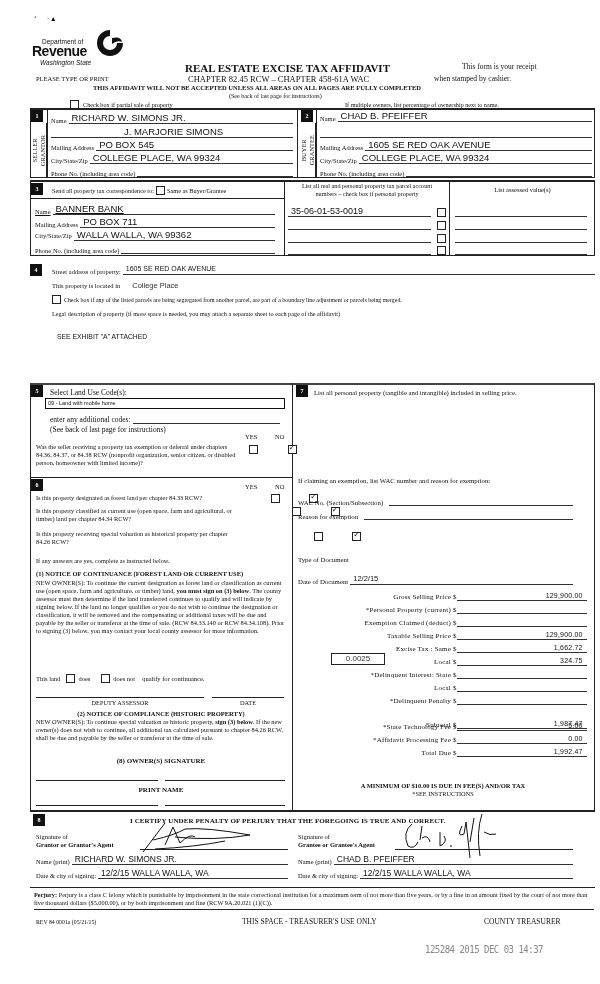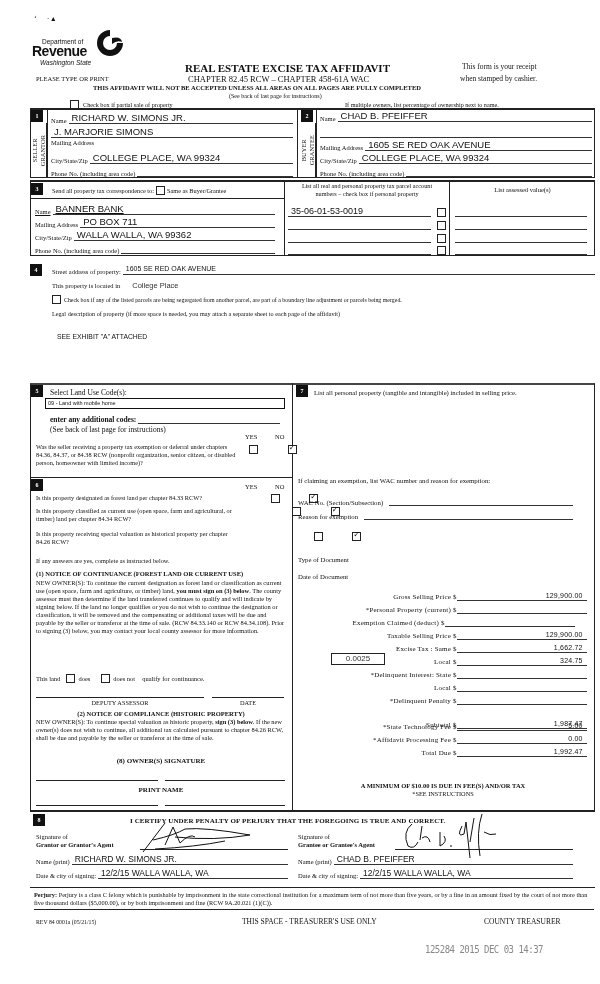--- a/index.html
+++ b/index.html
@@ -37,21 +37,21 @@
   <svg class="abs" style="left:63px;top:0px;" width="30" height="30" viewBox="0 0 30 30">
     <path d="M15 2 A13 13 0 1 0 28 15 L22 15 A7 7 0 1 1 15 8 Z" fill="#111"></path>
     <path d="M17 10 Q26 8 27 14 Q22 12 17 16 Z" fill="#111"></path>
   </svg>
 </div>
 
 <div class="abs" style="left:185px;top:62px;font-size:11px;font-weight:bold;">REAL ESTATE EXCISE TAX AFFIDAVIT</div>
 <div class="abs" style="left:462px;top:62px;font-size:7.5px;">This form is your receipt</div>
 <div class="abs" style="left:36px;top:75px;font-size:6.5px;">PLEASE TYPE OR PRINT</div>
 <div class="abs" style="left:188px;top:74px;font-size:8.5px;">CHAPTER 82.45 RCW – CHAPTER 458-61A WAC</div>
-<div class="abs" style="left:460px;top:74px;font-size:7.5px;">when stamped by cashier.</div>
+<div class="abs" style="left:434px;top:74px;font-size:7.5px;">when stamped by cashier.</div>
 <div class="abs" style="left:93px;top:84px;font-size:6.5px;font-weight:bold;">THIS AFFIDAVIT WILL NOT BE ACCEPTED UNLESS ALL AREAS ON ALL PAGES ARE FULLY COMPLETED</div>
 <div class="abs" style="left:229px;top:93px;font-size:6px;">(See back of last page for instructions)</div>
 
 <div class="abs" style="left:70px;top:100px;font-size:6.2px;display:flex;align-items:center;gap:4px;">
   <span class="cb"></span>
   <span class="line">Check box if partial sale of property</span>
 </div>
 <div class="abs line" style="left:345px;top:101px;font-size:6.2px;">If multiple owners, list percentage of ownership next to name.</div>
 
 
@@ -63,24 +63,25 @@
 <div class="abs" style="left:31px;top:123px;width:16px;height:55px;border-right:1px solid #222;display:flex;justify-content:center;align-items:center;">
   <div class="vert"><span>SELLER</span><br><span>GRANTOR</span></div>
 </div>
 <div class="abs" style="left:47px;top:110px;width:1px;height:68px;background:#222;"></div>
 
 <div class="row" style="left:51px;top:112px;width:242px;">
   <span class="lbl">Name</span>
   <span class="val fill">RICHARD W. SIMONS JR.</span>
 </div>
 <div class="row" style="left:51px;top:126px;width:242px;">
-  <span class="val fill" style="margin-left:0;">J. MARJORIE SIMONS</span>
+  <span class="val fill" style="margin-left:0;text-align:center;">J. MARJORIE SIMONS</span>
 </div>
 <div class="row" style="left:51px;top:139px;width:242px;">
   <span class="lbl">Mailing Address</span>
+  <span class="val fill">PO BOX 545</span>
 </div>
 <div class="row" style="left:51px;top:152px;width:242px;">
   <span class="lbl">City/State/Zip</span>
   <span class="val fill">COLLEGE PLACE, WA  99324</span>
 </div>
 <div class="row" style="left:51px;top:165px;width:242px;">
   <span class="lbl">Phone No. (including area code)</span>
   <span class="val fill"></span>
 </div>
 
@@ -125,21 +126,21 @@
 <div class="abs" style="left:30px;top:198px;width:254px;height:1px;background:#222;"></div>
 
 <div class="row" style="left:35px;top:203px;width:240px;text-decoration:underline;">
   <span class="lbl">Name</span>
   <span class="val fill">BANNER BANK</span>
 </div>
 <div class="row" style="left:35px;top:216px;width:240px;">
   <span class="lbl">Mailing Address</span>
   <span class="val fill">PO BOX 711</span>
 </div>
-<div class="row" style="left:35px;top:229px;width:240px;">
+<div class="row" style="left:35px;top:229px;width:240px;align-items:center;">
   <span class="lbl">City/State/Zip</span>
   <span class="val fill">WALLA WALLA, WA  99362</span>
 </div>
 <div class="row" style="left:35px;top:242px;width:240px;">
   <span class="lbl">Phone No. (including area code)</span>
   <span class="val fill"></span>
 </div>
 
 <div class="abs" style="left:285px;top:182px;width:164px;text-align:center;font-size:6.2px;line-height:8px;">
   <div>List all real and personal property tax parcel account</div>
@@ -190,21 +191,21 @@
 
 
 <div class="abs" style="left:30px;top:383px;width:565px;height:427px;border:1px solid #222;border-top:2px solid #444;border-bottom:none;"></div>
 <div class="abs" style="left:292px;top:383px;width:1px;height:427px;background:#222;"></div>
 
 
 <div class="abs num" style="left:31px;top:385px;">5</div>
 <div class="abs" style="left:50px;top:388px;font-size:7.5px;">Select Land Use Code(s):</div>
 <div class="abs sans" style="left:45px;top:398px;width:240px;height:11px;border:1px solid #111;font-size:5.5px;padding-left:2px;line-height:9px;">09 - Land with mobile home</div>
 <div class="row" style="left:50px;top:412px;width:230px;">
-  <span style="font-size:7.5px;font-weight:bold;">enter any additional codes:</span>
+  <span style="font-size:7.5px;">enter any additional codes:</span>
   <span class="val"></span>
 </div>
 <div class="abs" style="left:50px;top:425px;font-size:7.5px;">(See back of last page for instructions)</div>
 <div class="abs" style="left:245px;top:433px;font-size:6.5px;">YES</div>
 <div class="abs" style="left:275px;top:433px;font-size:6.5px;">NO</div>
 <div class="abs q" style="left:36px;top:443px;width:205px;">Was the seller receiving a property tax exemption or deferral under chapters 84.36, 84.37, or 84.38 RCW (nonprofit organization, senior citizen, or disabled person, homeowner with limited income)?</div>
 <span class="abs cb" style="left:249px;top:445px;"></span>
 <span class="abs cb checked" style="left:277px;top:445px;"></span>
 
 <div class="abs" style="left:30px;top:477px;width:262px;height:1px;background:#222;"></div>
@@ -271,34 +272,35 @@
 <div class="row" style="left:298px;top:508px;width:275px;">
   <span style="font-size:6.8px;">Reason for exemption</span>
   <span class="val" style="margin-left:6px;"></span>
 </div>
 
 <div class="row" style="left:298px;top:556px;width:275px;">
   <span style="font-size:6.8px;">Type of Document</span>
 </div>
 <div class="row" style="left:298px;top:573px;width:275px;">
   <span style="font-size:6.8px;">Date of Document</span>
+  <span class="val sans" style="font-size:7.5px;">12/2/15</span>
 </div>
 
 
 <div class="money-row" style="left:292px;top:590px;">
   <span class="ml">Gross Selling Price</span>
     <span>$</span>
   <span class="mv">129,900.00</span>
 </div>
 <div class="money-row" style="left:292px;top:603px;">
   <span class="ml">*Personal Property (current)</span>
     <span>$</span>
   <span class="mv"></span>
 </div>
-<div class="money-row" style="left:280px;top:616px;">
+<div class="money-row" style="left:292px;top:616px;">
   <span class="ml">Exemption Claimed (deduct)</span>
     <span>$</span>
   <span class="mv"></span>
 </div>
 <div class="money-row" style="left:292px;top:629px;">
   <span class="ml">Taxable Selling Price</span>
     <span>$</span>
   <span class="mv">129,900.00</span>
 </div>
 <div class="money-row" style="left:292px;top:642px;">

